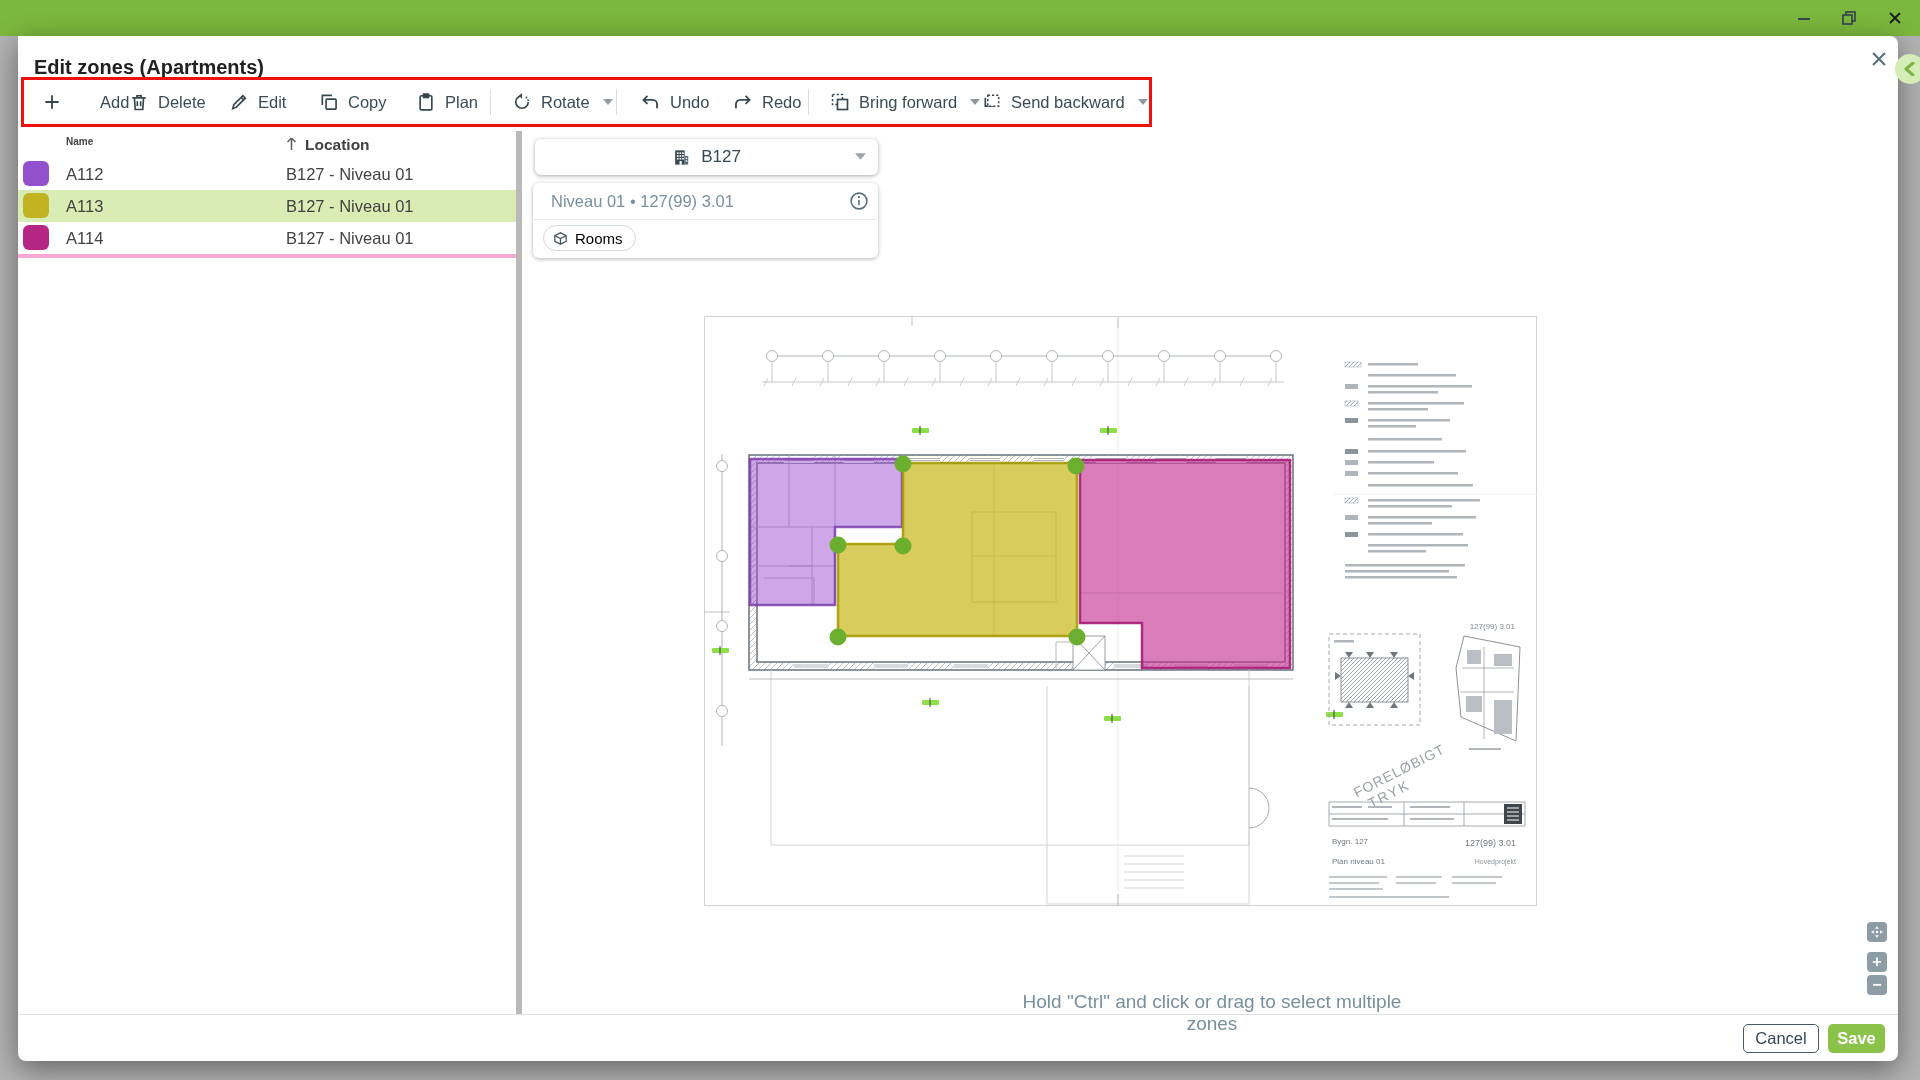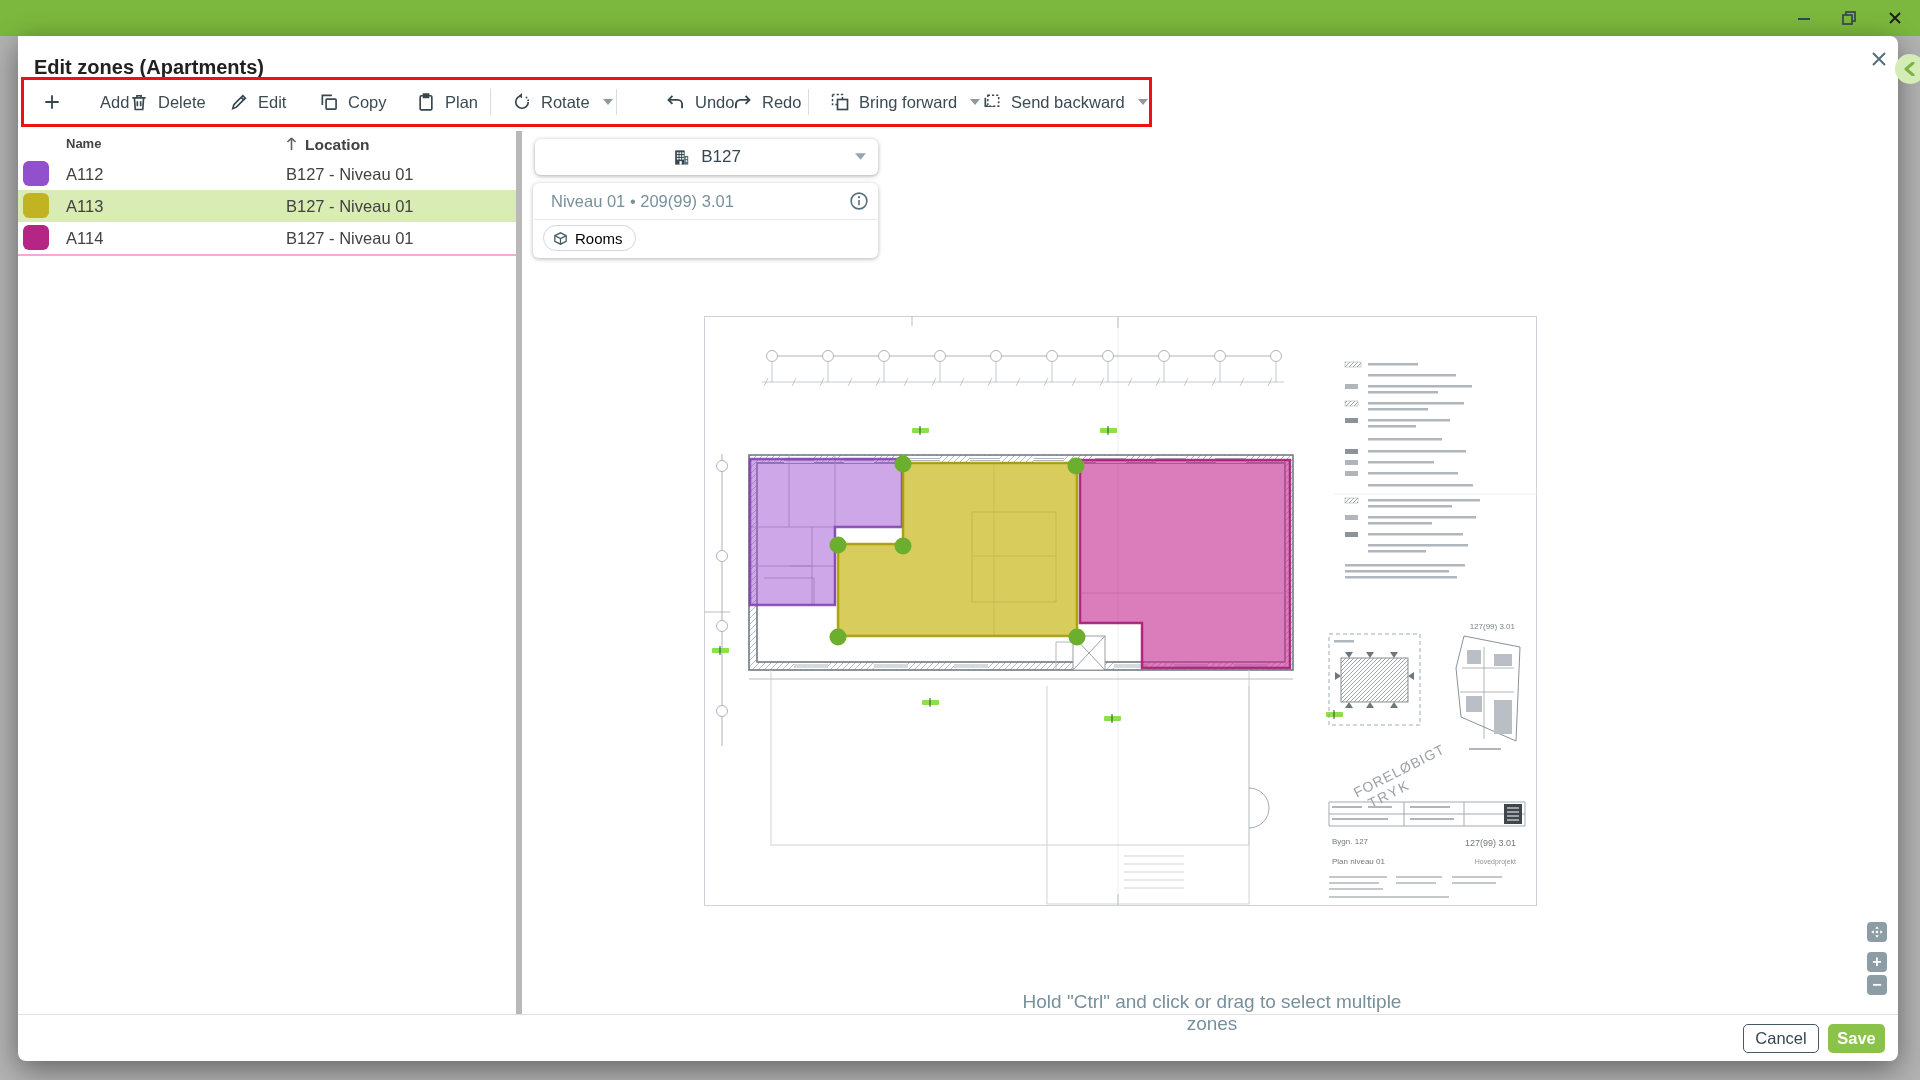--- a/index.html
+++ b/index.html
@@ -15,24 +15,24 @@
   .dlg-close{position:absolute;left:1846px;top:8px;width:30px;height:30px;display:flex;align-items:center;justify-content:center;cursor:pointer;}
   
   .toolbar{position:absolute;left:3px;top:41px;width:1125px;height:44px;border:3px solid #ef1010;background:#fff;}
   .tbtn{position:absolute;top:0;height:44px;display:flex;align-items:center;gap:9px;cursor:pointer;}
   .tbtn .lbl{font-size:16.5px;color:#3c4b53;}
   .tsep{position:absolute;top:9px;width:1px;height:26px;background:#dcdcdc;}
   .caret{margin-left:4px;display:flex;align-items:center;}
   
   .lpanel{position:absolute;left:0;top:95px;width:498px;height:883px;background:#fff;overflow:hidden;}
   .thead{position:absolute;left:0;top:0;width:498px;height:27px;border-bottom:1px solid #e0e0e0;}
-  .thead .h1{position:absolute;left:48px;top:5px;font-size:13px;font-weight:bold;color:#424242;}
+  .thead .h1{position:absolute;left:48px;top:5px;font-size:10px;font-weight:bold;color:#424242;}
   .thead .h2{position:absolute;left:287px;top:5px;font-size:15.5px;font-weight:bold;color:#424242;}
   .sortarrow{position:absolute;left:267px;top:5px;}
-  .trow{position:absolute;left:0;width:566px;height:32px;border-bottom:2px solid #f9a8d4;cursor:pointer;background:#fff;}
+  .trow{position:absolute;left:0;width:566px;height:32px;border-bottom:4px solid #f9a8d4;cursor:pointer;background:#fff;}
   .trow.sel{background:#d8ecb4;}
   .swatch{position:absolute;left:5px;top:3px;width:26px;height:25px;border-radius:6px;}
   .cname{position:absolute;left:48px;top:7px;font-size:16.5px;color:#424242;}
   .cloc{position:absolute;left:268px;top:7px;font-size:16.5px;color:#424242;}
   .vdivider{position:absolute;left:498px;top:95px;width:6px;height:883px;background:#b9b9b9;}
   
   .bselect{position:absolute;left:517px;top:103px;width:343px;height:36px;background:#fff;border-radius:6px;
            box-shadow:0 1px 4px rgba(0,0,0,.35);display:flex;align-items:center;justify-content:center;gap:10px;cursor:pointer;}
   .bselect .lbl{font-size:17px;color:#37474f;}
   .bselect .caret{position:absolute;right:12px;top:14px;}
@@ -133,21 +133,21 @@
             <circle cx="19.4" cy="9.8" r="1.1" fill="#37474f" stroke="none"></circle>
           </svg>
         <span class="lbl">Rotate</span>
         <span class="caret">
             <svg width="10" height="6" viewBox="0 0 10 6">
               <path d="M0 0h10L5 6z" fill="#8d9aa3"></path>
             </svg>
           </span>
       </div>
       <div class="tsep" style="left:592px;"></div>
-      <div class="tbtn" style="left:641px;">
+      <div class="tbtn" style="left:616px;">
         <svg width="21" height="21" viewBox="0 0 24 24" fill="none" stroke="#37474f" stroke-width="2.1">
             <path d="M8.5 4.5 L4 9 L8.5 13.5"></path>
             <path d="M4 9h10.5a5 5 0 0 1 5 5v4.5"></path>
           </svg>
         <span class="lbl">Undo</span>
       </div>
       <div class="tbtn" style="left:708px;">
         <svg width="21" height="21" viewBox="0 0 24 24" fill="none" stroke="#37474f" stroke-width="2.1">
             <path d="M15.5 4.5 L20 9 L15.5 13.5"></path>
             <path d="M20 9H9.5a5 5 0 0 0-5 5v4.5"></path>
@@ -230,21 +230,21 @@
       </svg>
       <span class="lbl">B127</span>
       <span class="caret">
           <svg width="11" height="7" viewBox="0 0 10 6">
             <path d="M0 0h10L5 6z" fill="#9aa5ad"></path>
           </svg>
         </span>
     </div>
 
     <div class="lvlcard">
-      <span class="lvlrow">Niveau 01 • 209(99) 3.01</span>
+      <span class="lvlrow">Niveau 01 • 127(99) 3.01</span>
       <span class="infoicon">
         <svg width="22" height="22" viewBox="0 0 24 24" fill="none" stroke="#546e7a" stroke-width="1.7">
             <circle cx="12" cy="12" r="8.6"></circle>
             <line x1="12" y1="11" x2="12" y2="16.5"></line>
             <circle cx="12" cy="7.8" r="1.15" fill="#546e7a" stroke="none"></circle>
           </svg>
       </span>
       <div class="lvl-div"></div>
       <div class="chip">
         <svg width="17" height="17" viewBox="0 0 24 24" fill="none" stroke="#455a64" stroke-width="1.8">

